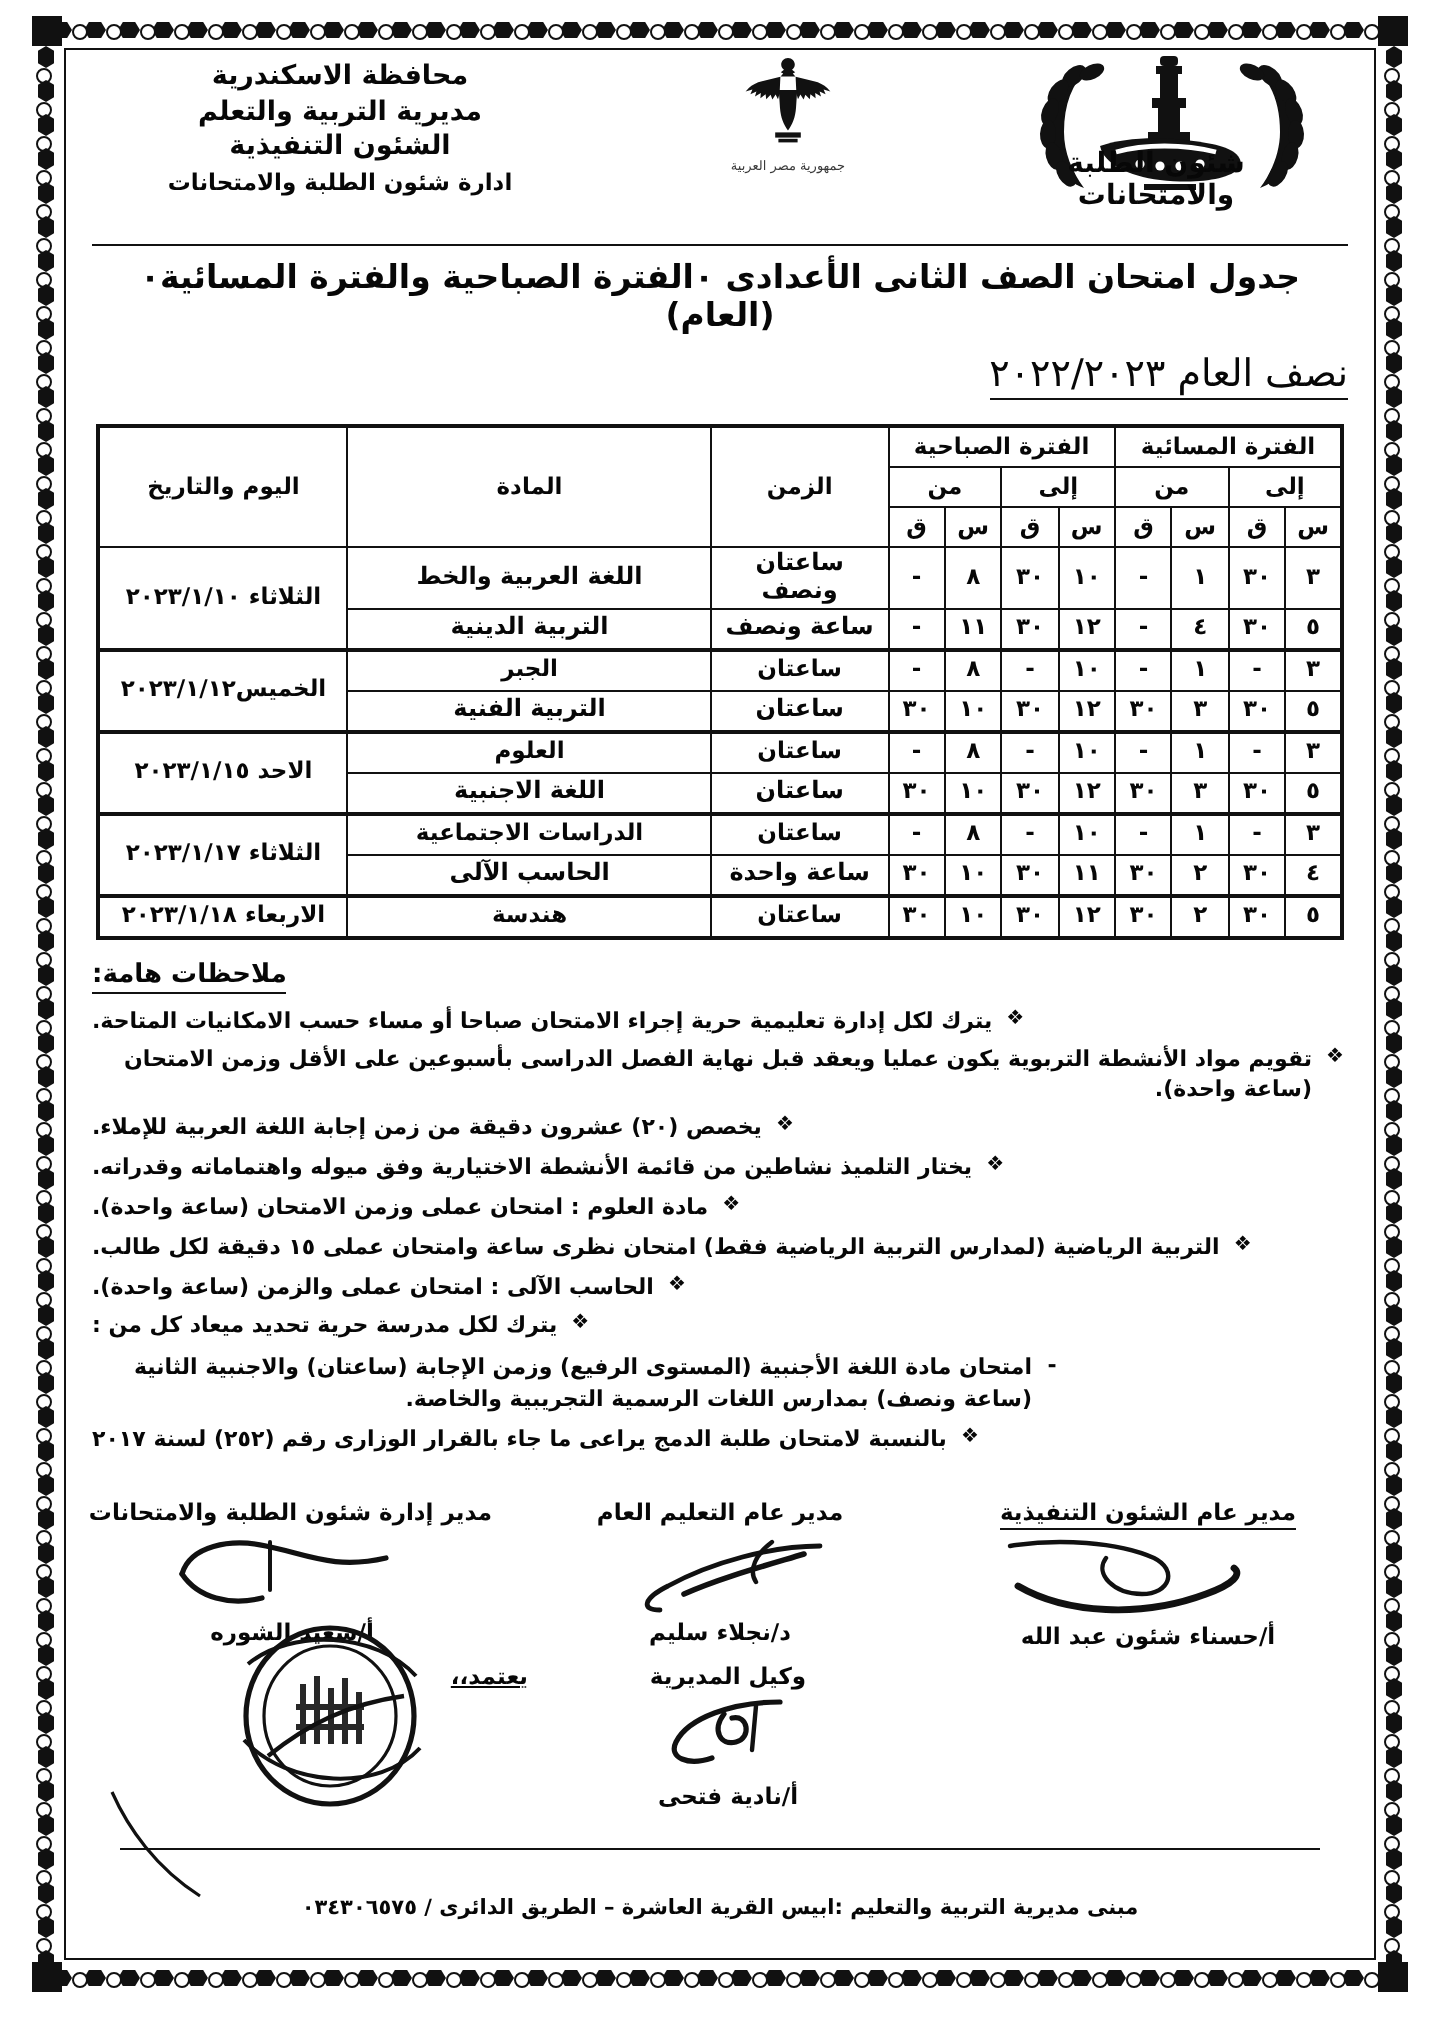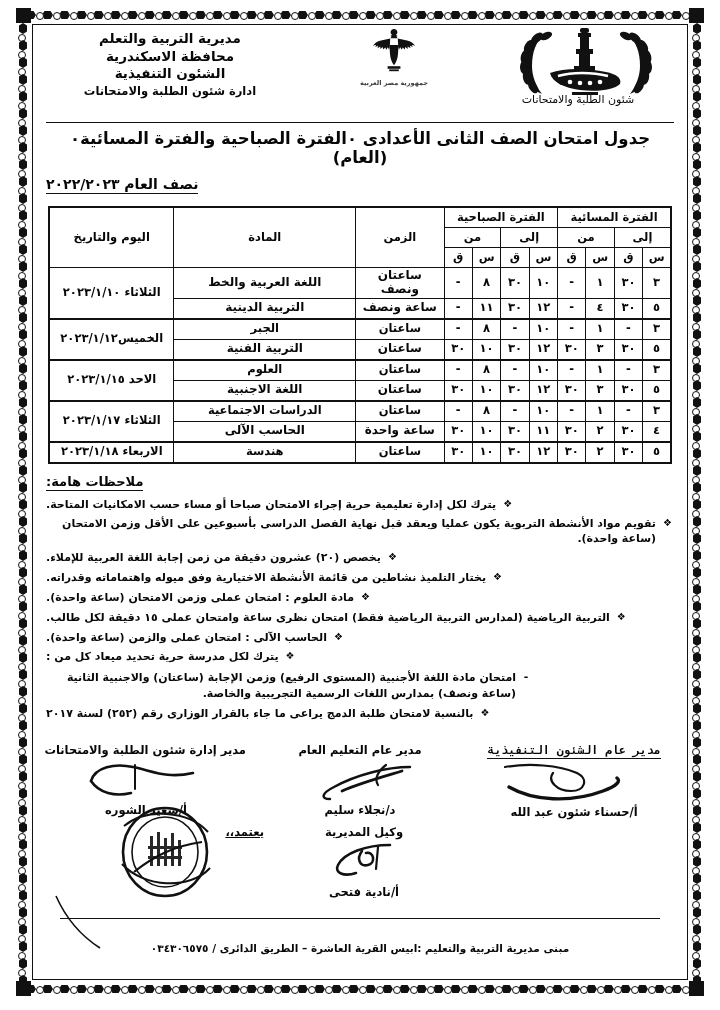--- a/index.html
+++ b/index.html
@@ -97,51 +97,51 @@
   }
   .header-text div{white-space:nowrap;}
   .header-text .small{font-size:11.5px; margin-top:1px;}
 
   .emblem{
     width:120px; text-align:center; padding-top:4px;
   }
   .emblem svg{display:block;margin:0 auto;}
   .emblem .caption{
     font-size:6.5px; letter-spacing:0.4px; color:#3a3a3a; margin-top:1px;
-    font-weight:bold;
+    font-weight:normal;
   }
 
   .logo{
     width:180px; position:relative; height:92px;
   }
   .logo svg{position:absolute;left:8px;top:2px;}
   .logo .logo-caption{
     position:absolute;
     left:0; right:12px; bottom:8px;
     text-align:center;
-    font-size:11px;
-    font-weight:normal;
+    font-size:14px;
+    font-weight:bold;
   }
 
   .title-rule{
     border-top:1.8px solid #111;
     margin:2px 0 0 0;
   }
 
   .doc-title{
     text-align:center;
     font-size:16.5px;
     font-weight:bold;
     margin-top:6px;
     letter-spacing:-0.3px;
   }
   .doc-subtitle{
-    text-align:left;
-    font-size:14px;
-    font-weight:bold;
+    text-align:right;
+    font-size:19px;
+    font-weight:normal;
     margin-top:9px;
   }
   .doc-subtitle span{
     border-bottom:1.6px solid #111;
     padding-bottom:1px;
   }
 
   
   table.sched{
     margin:14px auto 0 auto;
@@ -212,21 +212,21 @@
     height:175px;
   }
   .sign-row{
     display:flex; flex-direction:row;
     justify-content:space-between;
     align-items:flex-start;
     font-size:11.5px; font-weight:bold;
   }
   .sign-col{ text-align:center; width:200px; position:relative; }
   .sign-col .role{ white-space:nowrap; }
-  .sign-col .role.ul{ border-bottom:1.2px solid #111; display:inline-block; padding-bottom:1px;font-family:Liberation Mono, monospace;}
+  .sign-col .role.ul{ border-bottom:1.2px solid #111; display:inline-block; padding-bottom:1px;}
   .sign-space{ height:46px; position:relative; }
   .sign-col .name{ white-space:nowrap; font-size:11.5px; }
   .sign-col svg{ position:absolute; left:50%; transform:translateX(-50%); top:2px; }
 
   .sign-row2{
     display:flex; flex-direction:row;
     justify-content:flex-start;
     align-items:flex-start;
     margin-top:6px;
     font-size:11.5px; font-weight:bold;
@@ -471,22 +471,22 @@
   <div class="corner-blk bl"></div>
   <div class="corner-blk br"></div>
   <div class="inner-rule"></div>
 </div>
 
 <div class="sheet">
 
   <div class="doc-header">
 
     <div class="header-text">
+      <div>محافظة الاسكندرية</div>
       <div>مديرية التربية والتعلم</div>
-      <div>محافظة الاسكندرية</div>
       <div>الشئون التنفيذية</div>
       <div class="small">ادارة شئون الطلبة والامتحانات</div>
     </div>
 
     <div class="emblem">
       <svg width="46" height="52" viewBox="0 0 46 52">
         <g fill="#111">
           <path d="M23 3 c-2 0 -3.4 1.6 -3.4 3.3 0 1.2 .6 2 1.4 2.6 l-1.6 1.2 1.2 .7 -1.3 1.4 h7.4 l-1.3 -1.4 1.2 -.7 -1.6 -1.2 c.8 -.6 1.4 -1.4 1.4 -2.6 C26.4 4.6 25 3 23 3 z"></path>
           <path d="M19.2 12.4 L10 14.6 c-2.6 .6 -5 1.8 -6.6 3.4 l-1.6 1.7 3.4 -1 -1 2.4 3 -1.4 -.7 2.6 2.9 -1.8 -.2 2.6 2.6 -2 .3 2.5 2.2 -2.2 .9 2.4 1.6 -2.6 1.2 2.4 .8 -2.8 z"></path>
           <path d="M26.8 12.4 L36 14.6 c2.6 .6 5 1.8 6.6 3.4 l1.6 1.7 -3.4 -1 1 2.4 -3 -1.4 .7 2.6 -2.9 -1.8 .2 2.6 -2.6 -2 -.3 2.5 -2.2 -2.2 -.9 2.4 -1.6 -2.6 -1.2 2.4 -.8 -2.8 z"></path>

